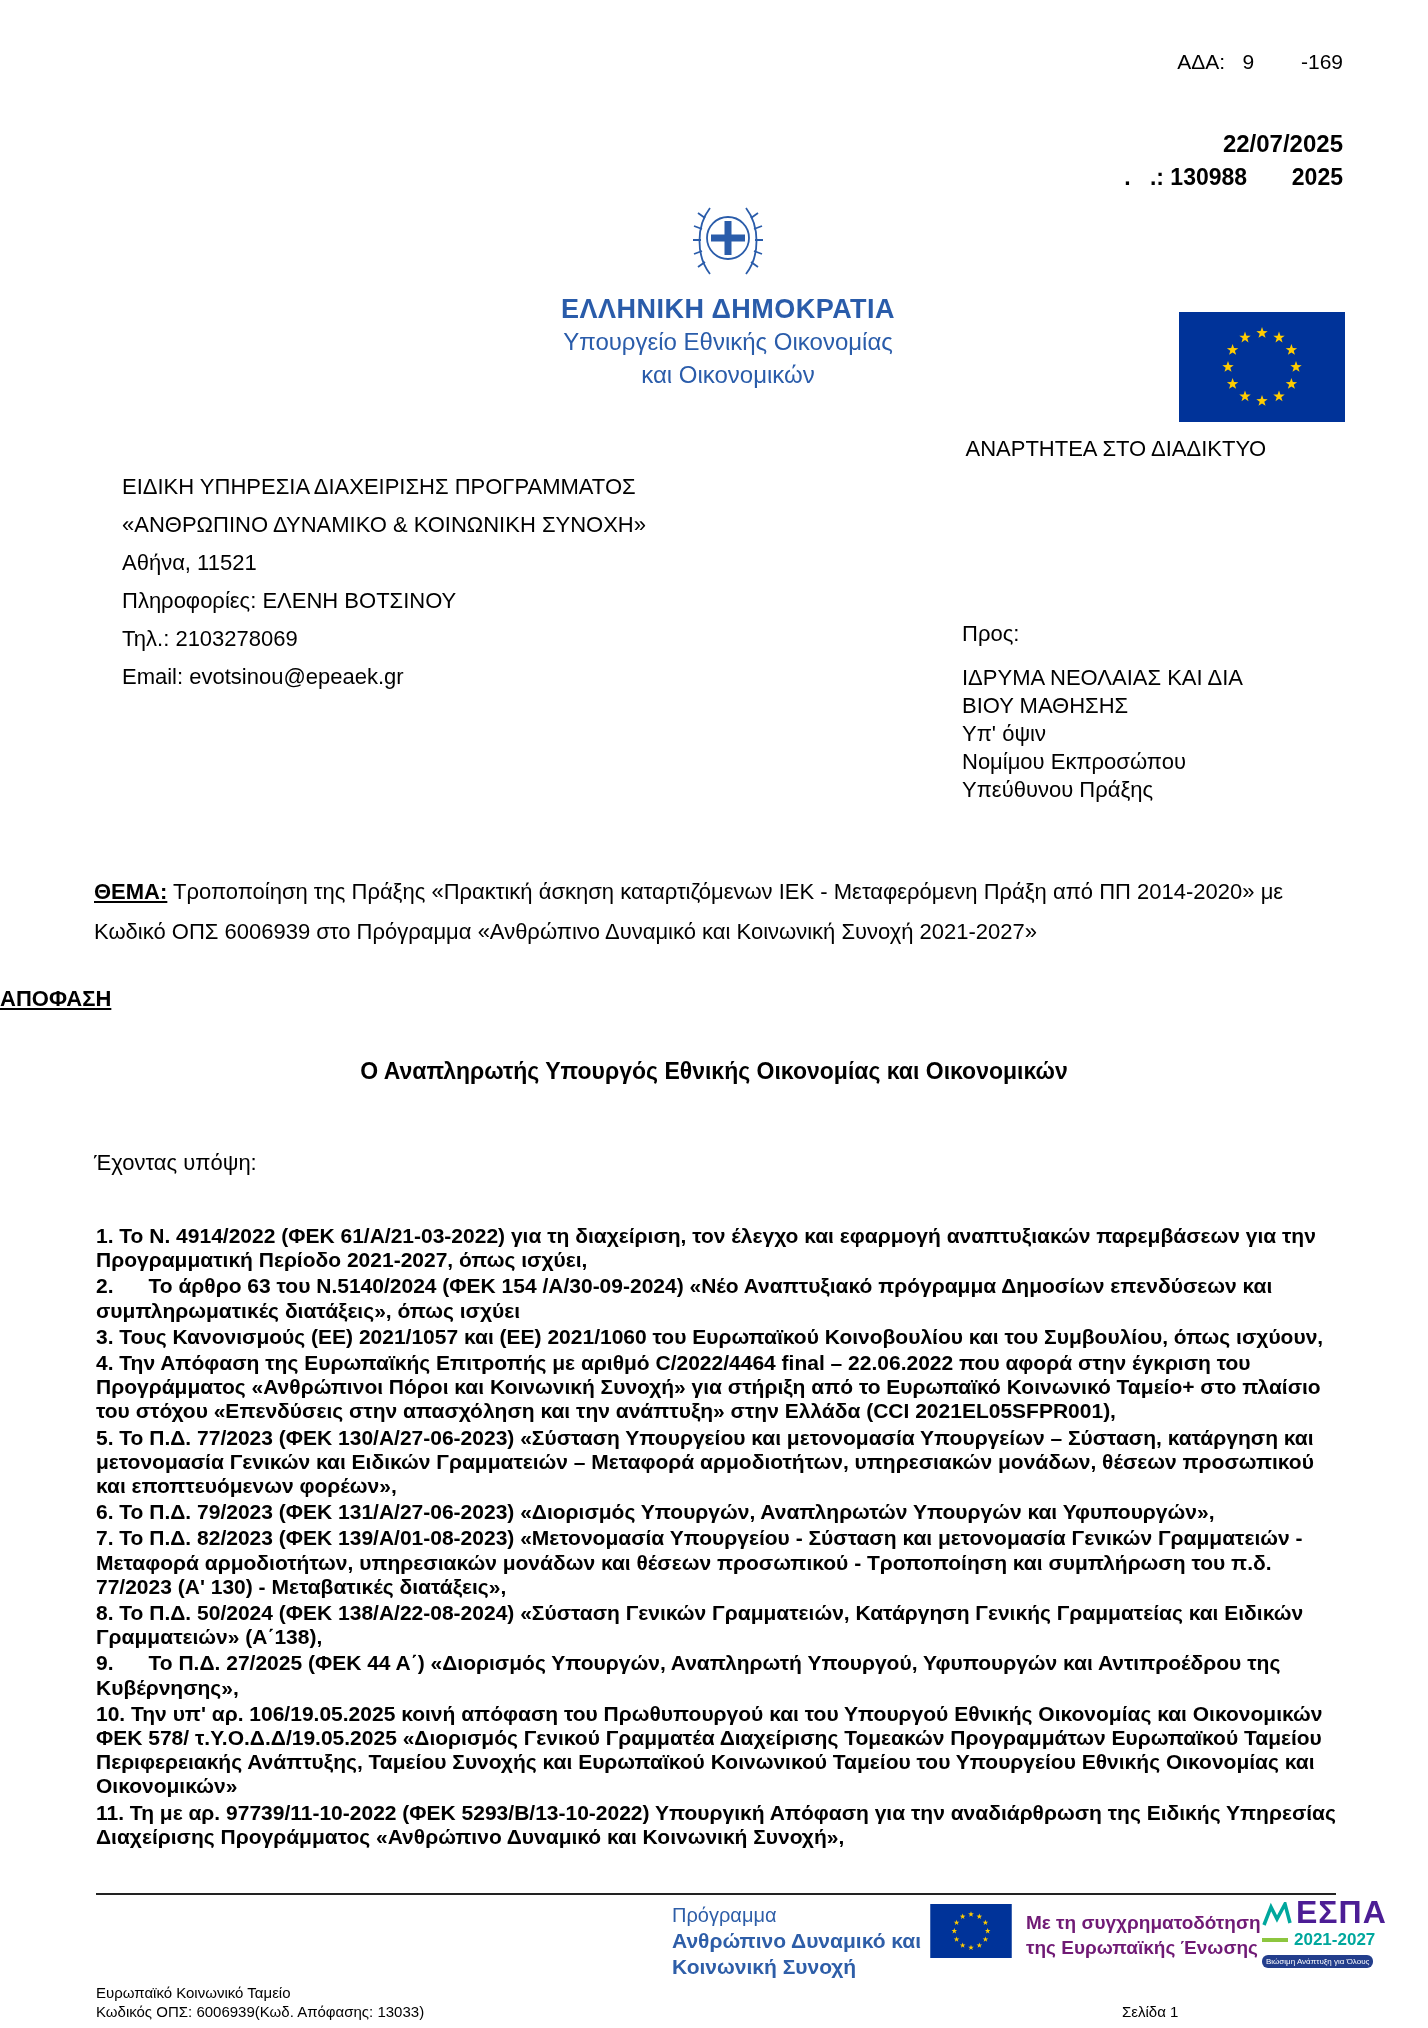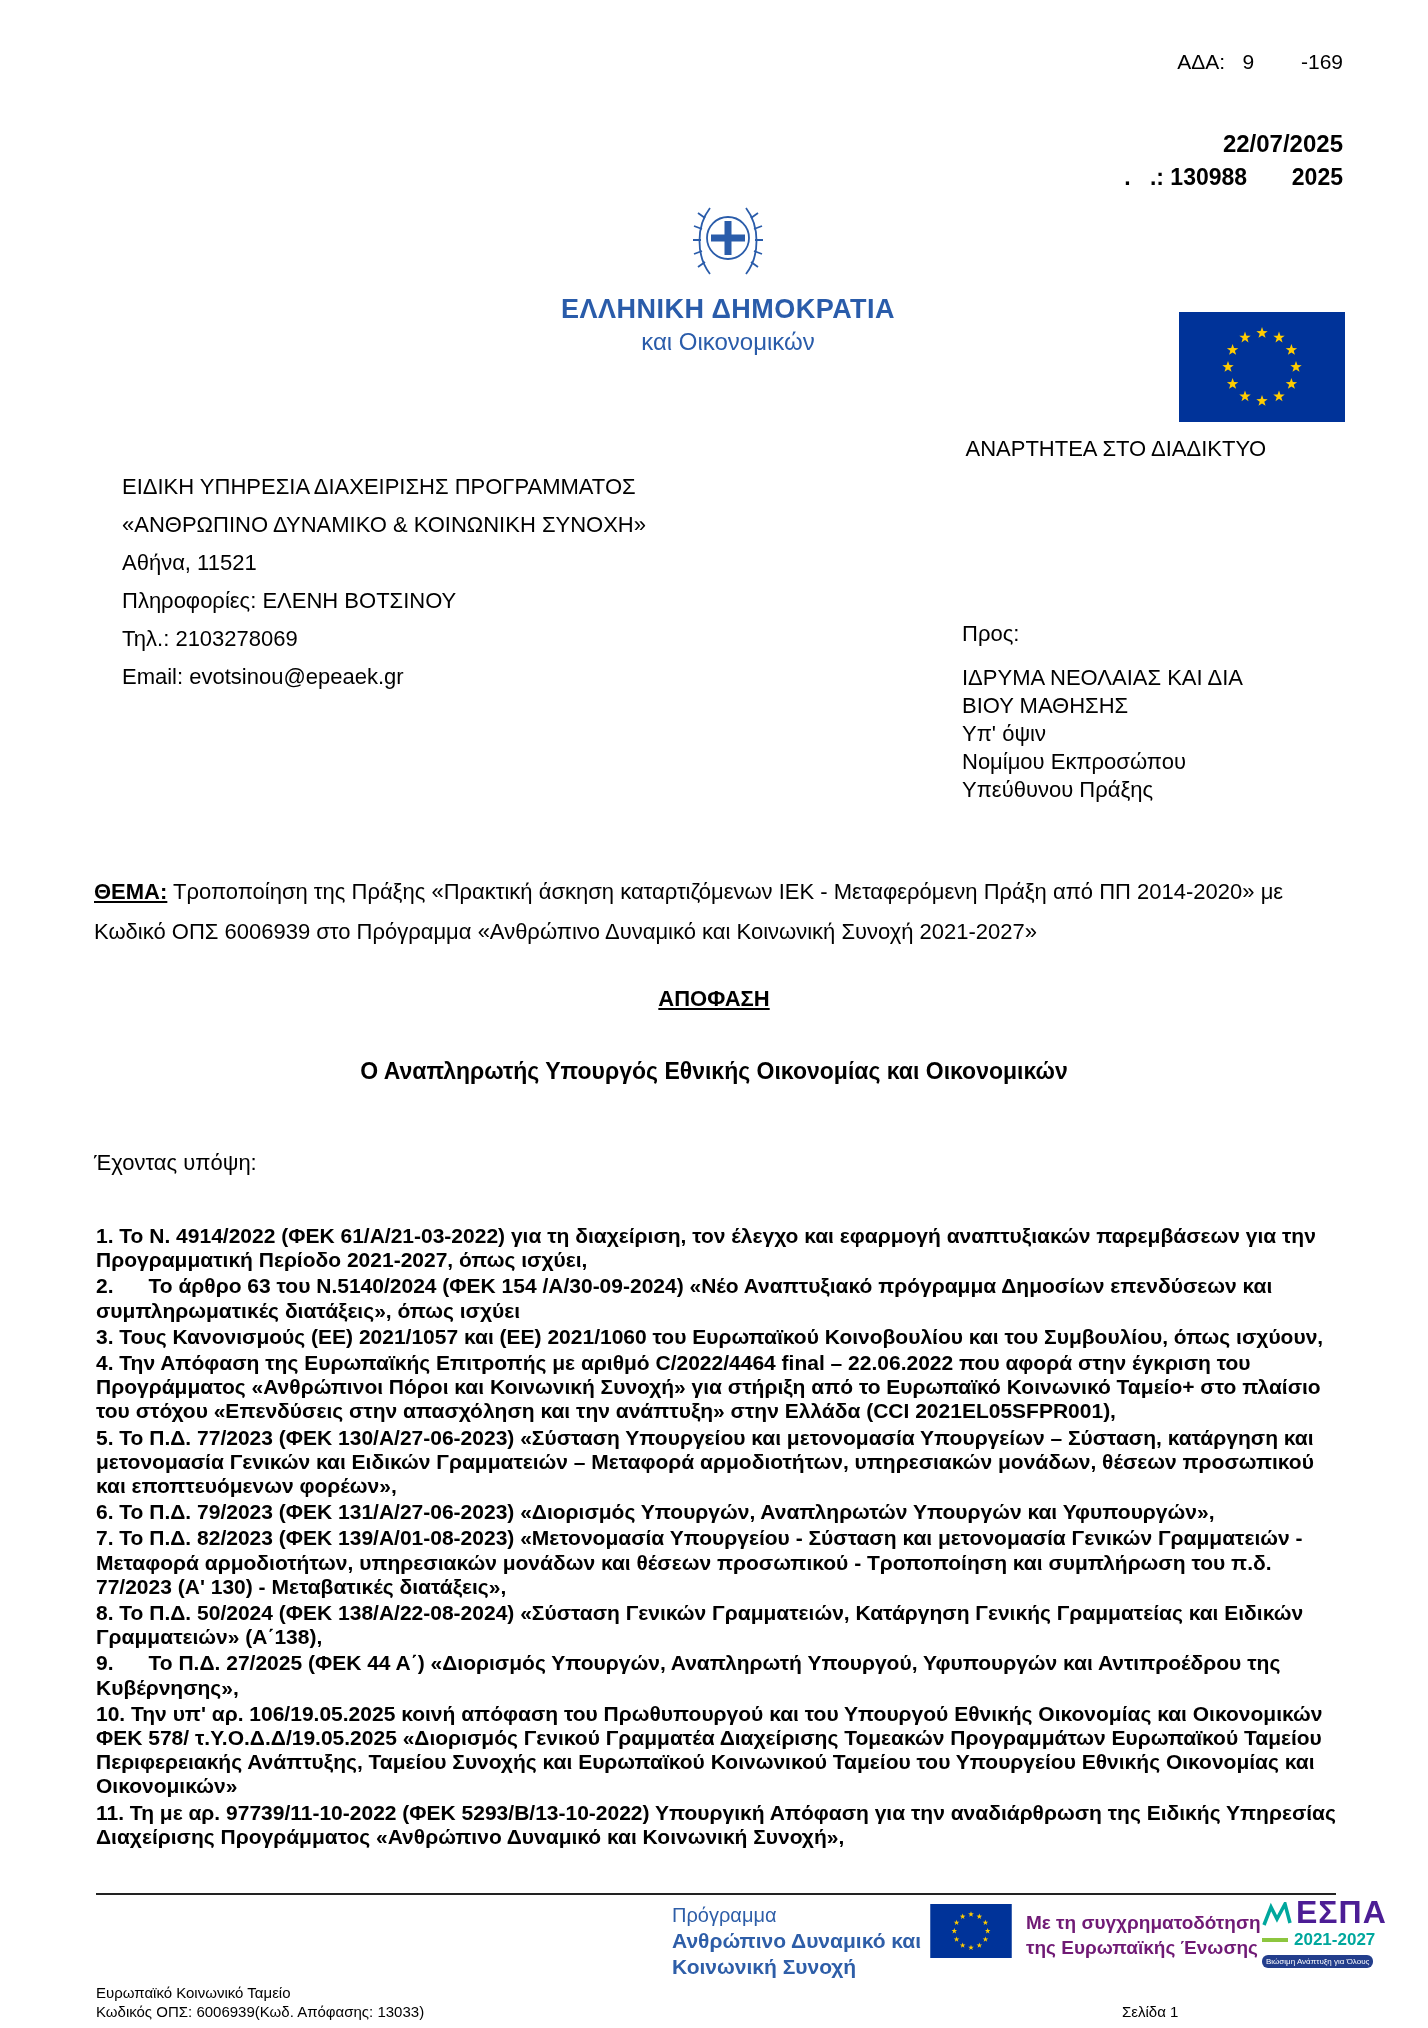--- a/index.html
+++ b/index.html
@@ -23,21 +23,21 @@
   .eu-flag-header { position:absolute; top:312px; left:1179px; }
   .anartitea { position:absolute; top:436px; right:162px; font-size:22px; }
 
   .sender { position:absolute; top:468px; left:122px; font-size:22px; line-height:38px; }
   .recipient { position:absolute; top:620px; left:962px; width:320px; font-size:22px; line-height:28px; }
   .recipient .label { margin-bottom:16px; }
 
   .subject { position:absolute; top:872px; left:94px; width:1252px; font-size:22px; line-height:40px; }
   .subject-label { font-weight:bold; text-decoration:underline; }
 
-  .apofasi { position:absolute; top:986px; left:0; width:100%; text-align:center;
+  .apofasi { position:absolute; top:986px; left:0; width:100%; 
              font-size:22px; font-weight:bold; text-decoration:underline; }
   .minister { position:absolute; top:1058px; left:0; width:100%; text-align:center;
               font-size:23px; font-weight:bold; }
   .having { position:absolute; top:1150px; left:94px; font-size:22px; }
 
   .items { position:absolute; top:1222px; left:94px; width:1246px; font-size:21px; line-height:24.2px; }
   .items p { margin:2px;font-weight:bold; }
 
   .rule { position:absolute; top:1893px; left:96px; width:1240px; border-top:2px solid #222; }
 
@@ -75,20 +75,21 @@
       <g stroke="#2A5CAA" fill="none" stroke-width="1.8">
         <path d="M20 80 C6 62 6 32 20 14"></path>
         <path d="M56 80 C70 62 70 32 56 14"></path>
         <path d="M15 24 l-7 -5 M12 35 l-8 -3 M11 46 l-8 0 M12 57 l-8 3 M15 68 l-7 5"></path>
         <path d="M61 24 l7 -5 M64 35 l8 -3 M65 46 l8 0 M64 57 l8 3 M61 68 l7 5"></path>
         <circle cx="38" cy="44" r="21"></circle>
       </g>
       <path d="M38 27 v34 M21 44 h34" stroke="#2A5CAA" stroke-width="7" fill="none"></path>
     </svg>
     <div class="republic">ΕΛΛΗΝΙΚΗ ΔΗΜΟΚΡΑΤΙΑ</div>
+    <div class="ministry">Υπουργείο Εθνικής Οικονομίας</div>
     <div class="ministry">και Οικονομικών</div>
   </div>
 
   <svg class="eu-flag-header" width="166" height="110" viewBox="0 0 166 110">
     <defs>
       <path id="star" d="M0,-6 L1.41,-1.94 L5.71,-1.85 L2.28,0.74 L3.53,4.85 L0,2.4 L-3.53,4.85 L-2.28,0.74 L-5.71,-1.85 L-1.41,-1.94 Z" fill="#FFCC00"></path>
     </defs>
     <rect width="166" height="110" fill="#003399"></rect>
     <use href="#star" transform="translate(83,21)"></use>
     <use href="#star" transform="translate(100,25.6)"></use>

